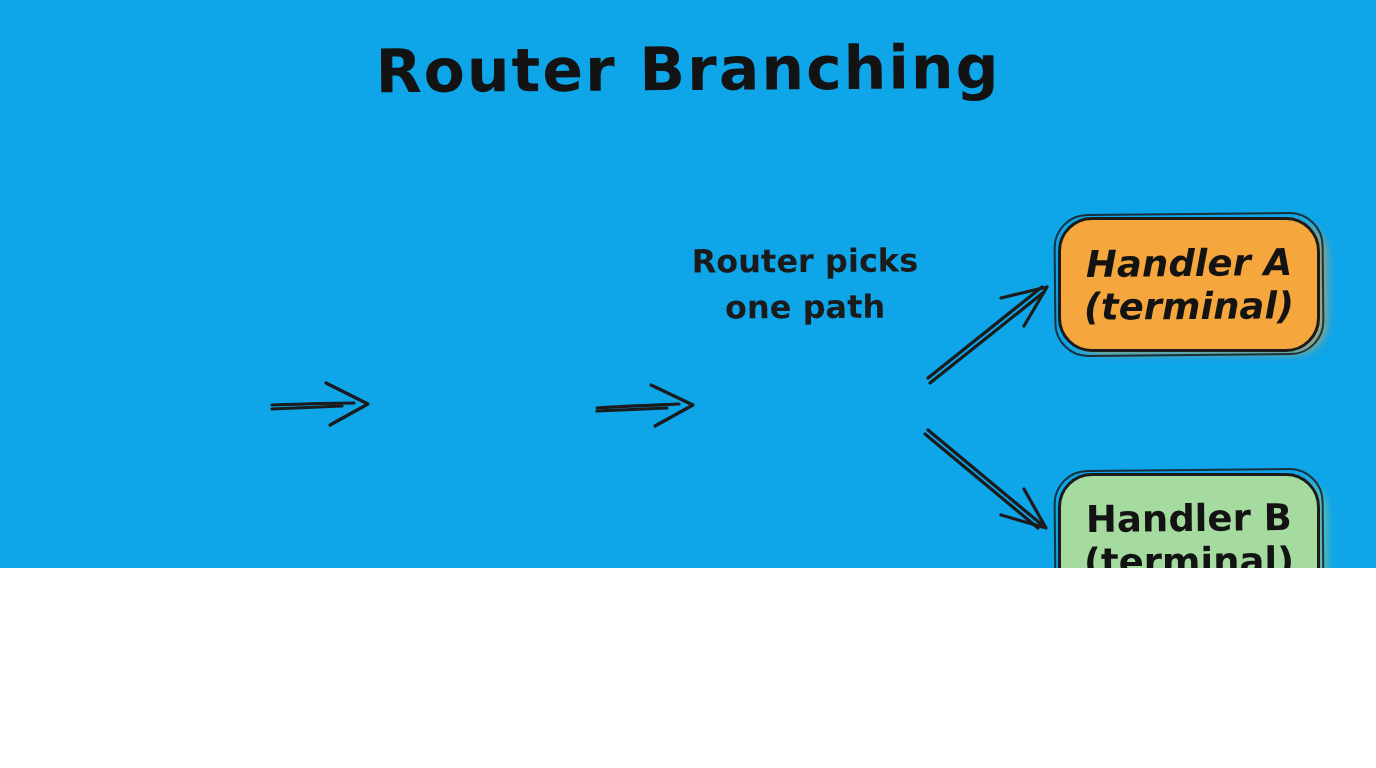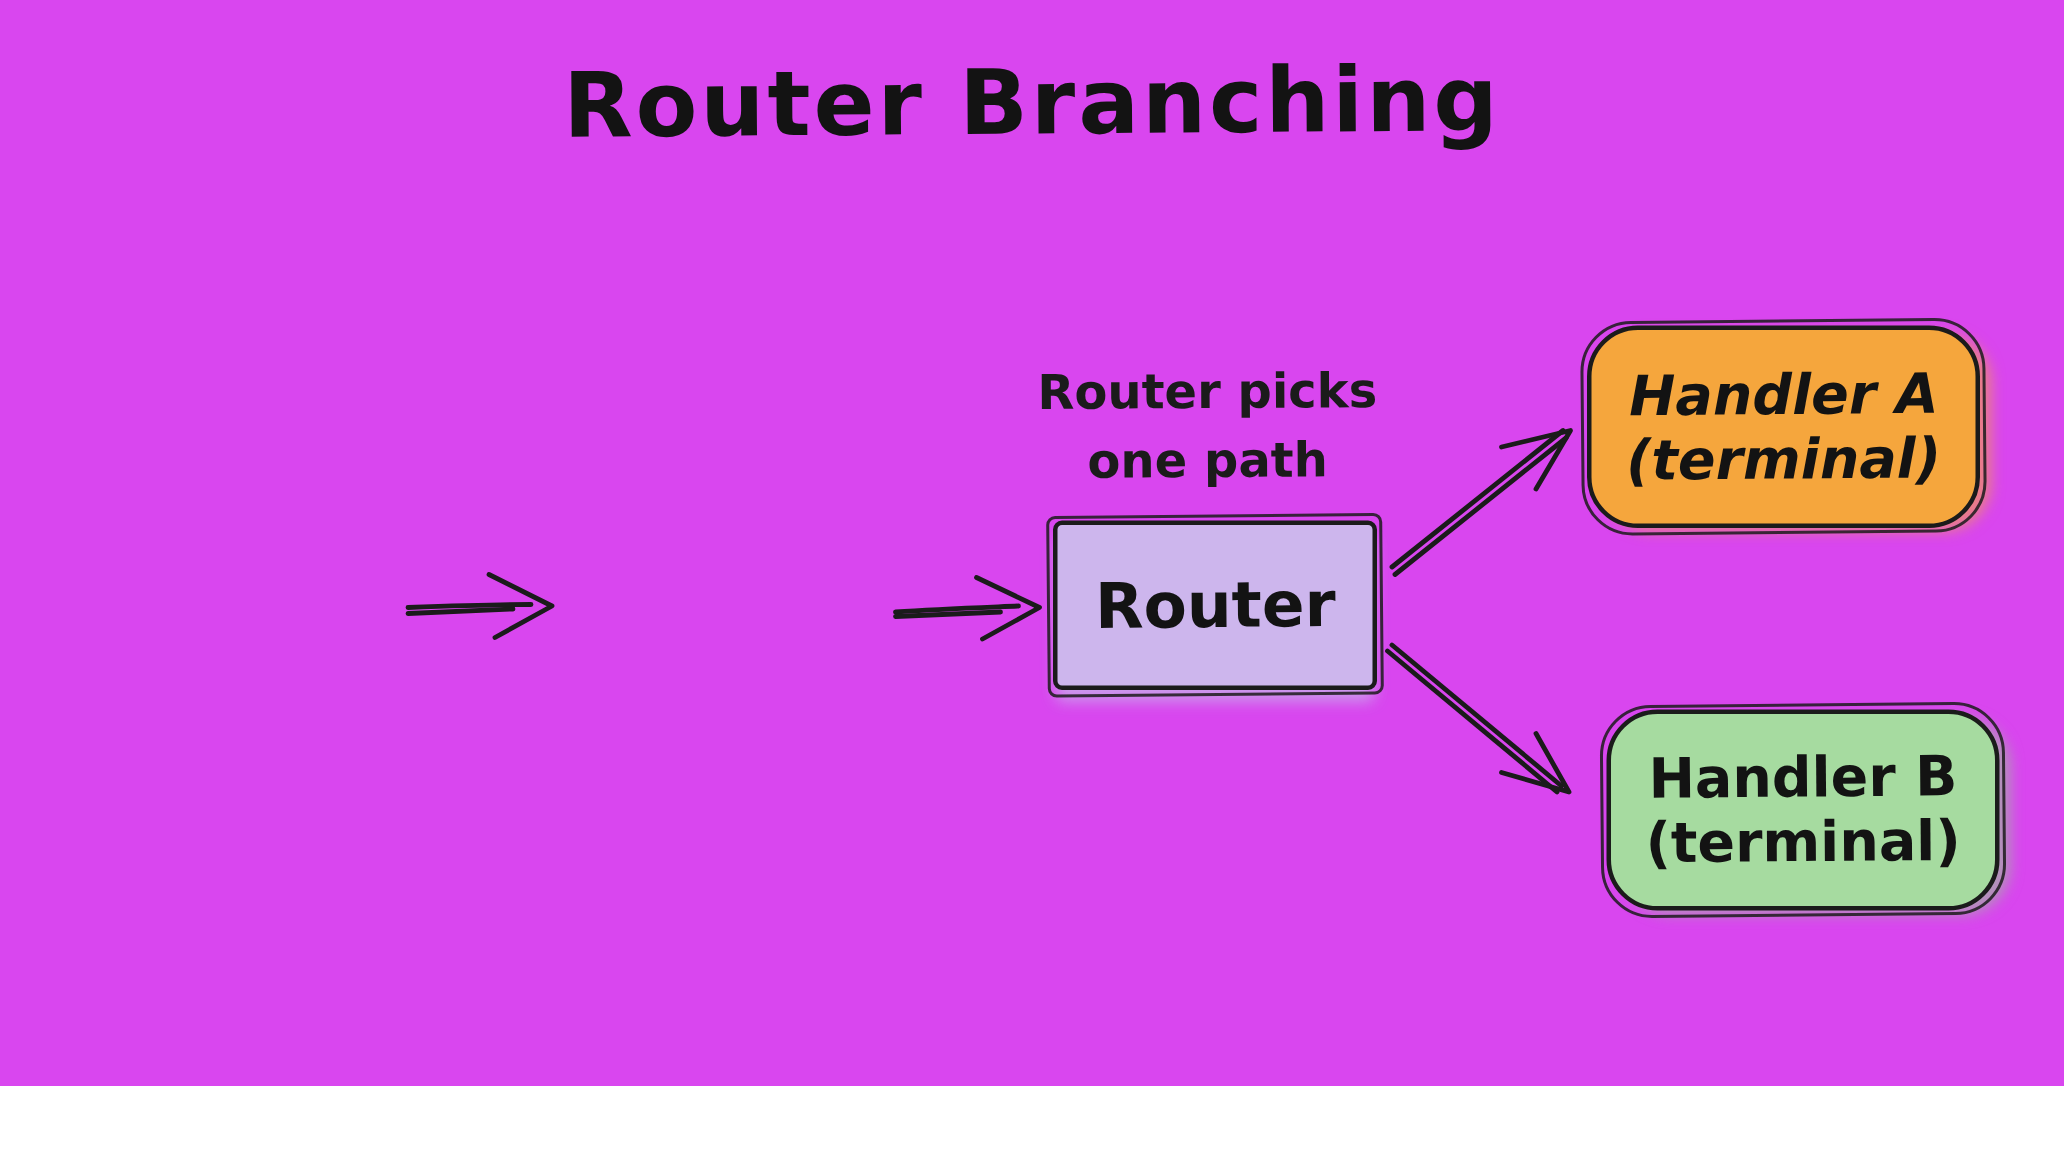--- a/index.html
+++ b/index.html
@@ -1,17 +1,17 @@
 <!DOCTYPE html>
 <html><head>
 <meta charset="utf-8">
 <style>
   html,body{margin:0;padding:0;background:#fff;}
   .canvas{
-    position:relative;width:1376px;height:724px;background:#d946ef;
+    position:relative;width:1376px;height:568px;background:#0ea5e9;
     overflow:hidden;font-family:"DejaVu Sans","Liberation Sans",sans-serif;color:#151515;
   }
   .title{
     position:absolute;left:0;top:34px;width:100%;margin:0;text-align:center;
     font-size:60px;font-weight:bold;letter-spacing:2px;color:#131313;
     transform:rotate(-0.4deg);
   }
   .note{
     position:absolute;left:655px;top:238px;width:300px;text-align:center;
     font-size:32px;font-weight:bold;line-height:1.45;color:#1b1b1b;
@@ -50,30 +50,27 @@
 
   <h1 class="title">Router Branching</h1>
 
   <div class="note">
     <div>Router picks</div>
     <div>one path</div>
   </div>
 
 
 
-  <div class="node rectnode node-router" style="background: rgb(205, 182, 237);">
-    <span class="lbl">Router</span>
-  </div>
 
   <div class="node handler node-handler-a" style="background: rgb(245, 166, 61); font-style: italic;">
     <span class="lbl">Handler A</span>
     <span class="sub">(terminal)</span>
   </div>
 
-  <div class="node handler node-handler-b" style="background: rgb(166, 219, 160); margin-left: 13px;">
+  <div class="node handler node-handler-b" style="background: rgb(166, 219, 160);">
     <span class="lbl">Handler B</span>
     <span class="sub">(terminal)</span>
   </div>
 
   <svg class="arrows" viewBox="0 0 1376 768">
     <g>
       <path class="ink" d="M272 405 C300 404 330 403 354 403"></path>
       <path class="ink" d="M272 409 C298 408 322 407 342 406"></path>
       <path class="ink" d="M326 383 L368 404 L330 425"></path>
     </g>

